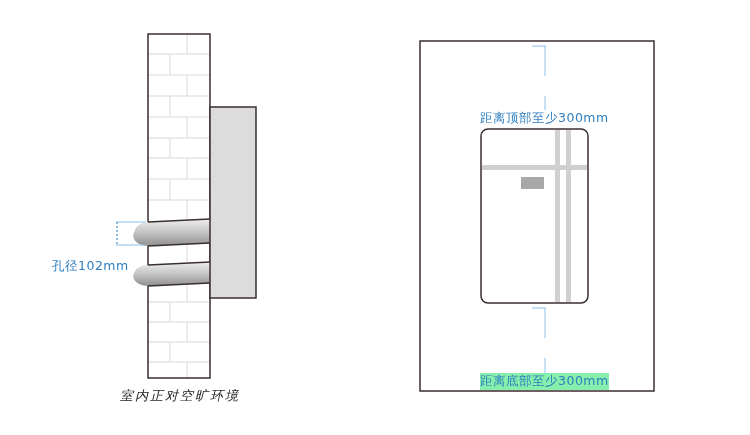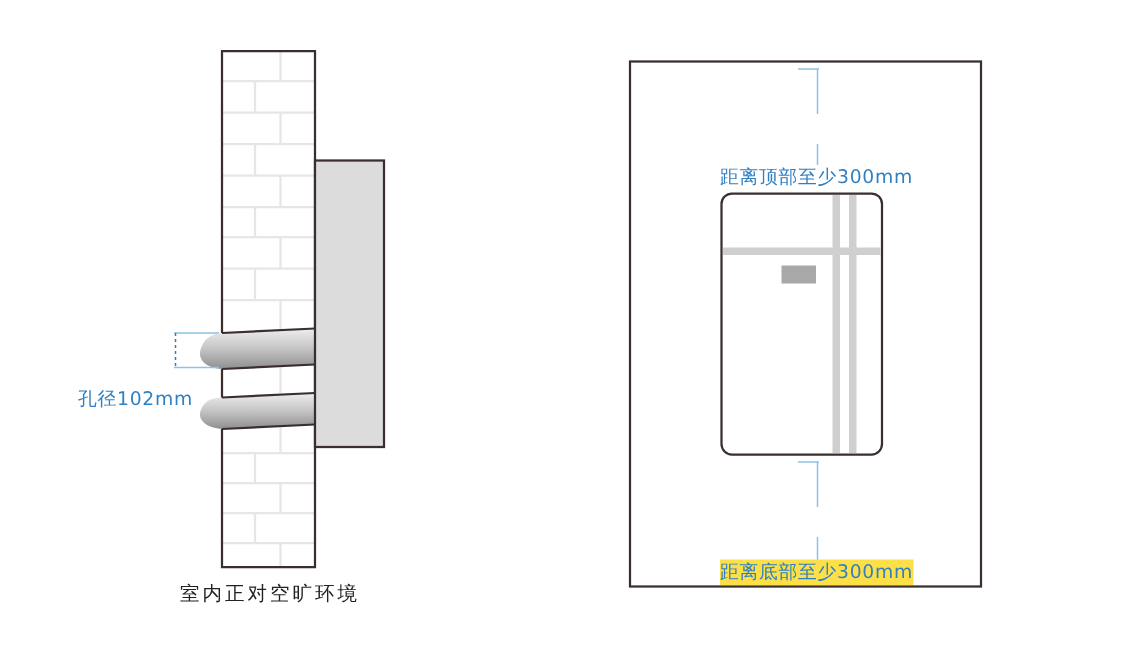--- a/index.html
+++ b/index.html
@@ -1,19 +1,19 @@
 <!DOCTYPE html>
 <html><head>
 <meta charset="utf-8">
 <style>
   html,body{margin:0;padding:0;background:#ffffff;}
   body{width:750px;height:435px;position:relative;overflow:hidden;font-family:"DejaVu Sans","Liberation Sans",sans-serif;}
   svg{position:absolute;left:0;top:0;}
   .label-blue{position:absolute;color:#2f7fc1;font-size:12.5px;white-space:nowrap;letter-spacing:0.5px;margin-top:32px;}
-  .caption{position:absolute;color:#222;font-size:13px;letter-spacing:2px;white-space:nowrap;}
+  .caption{position:absolute;color:#222;font-size:13px;letter-spacing:2px;white-space:nowrap;font-style:italic;}
 </style>
 </head>
 <body>
 
 <div>
   <svg width="750" height="435">
     <defs>
       <linearGradient id="pipeGrad" x1="0" y1="0" x2="0" y2="1">
         <stop offset="0" stop-color="#eeeeee"></stop>
         <stop offset="0.5" stop-color="#c4c4c4"></stop>
@@ -101,14 +101,14 @@
       <line x1="545" y1="358" x2="545" y2="386"></line>
     </g>
   </svg>
 
   <div class="label-blue" style="left:52px;top:226px;">孔径102mm</div>
   <div class="caption" style="left:120px;top:387px;">室内正对空旷环境</div>
 </div>
 
 <div>
   <div class="label-blue" style="left:480px;top:78px;background:#fff;">距离顶部至少300mm</div>
-  <div class="label-blue" style="left:480px;top:341px;background:#fde047;">距离底部至少300mm</div>
+  <div class="label-blue" style="left:480px;top:341px;background:#86efac;">距离底部至少300mm</div>
 </div>
 
 </body></html>

